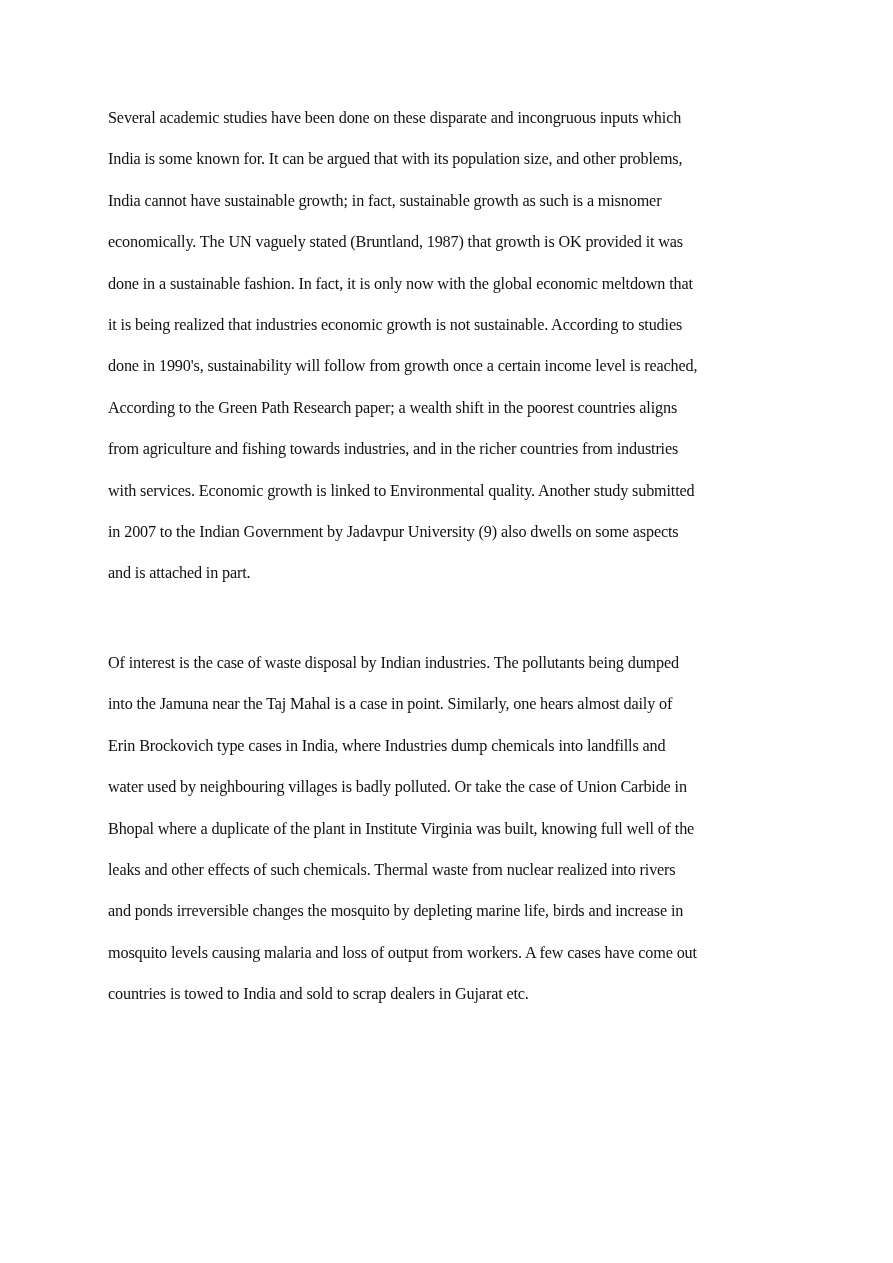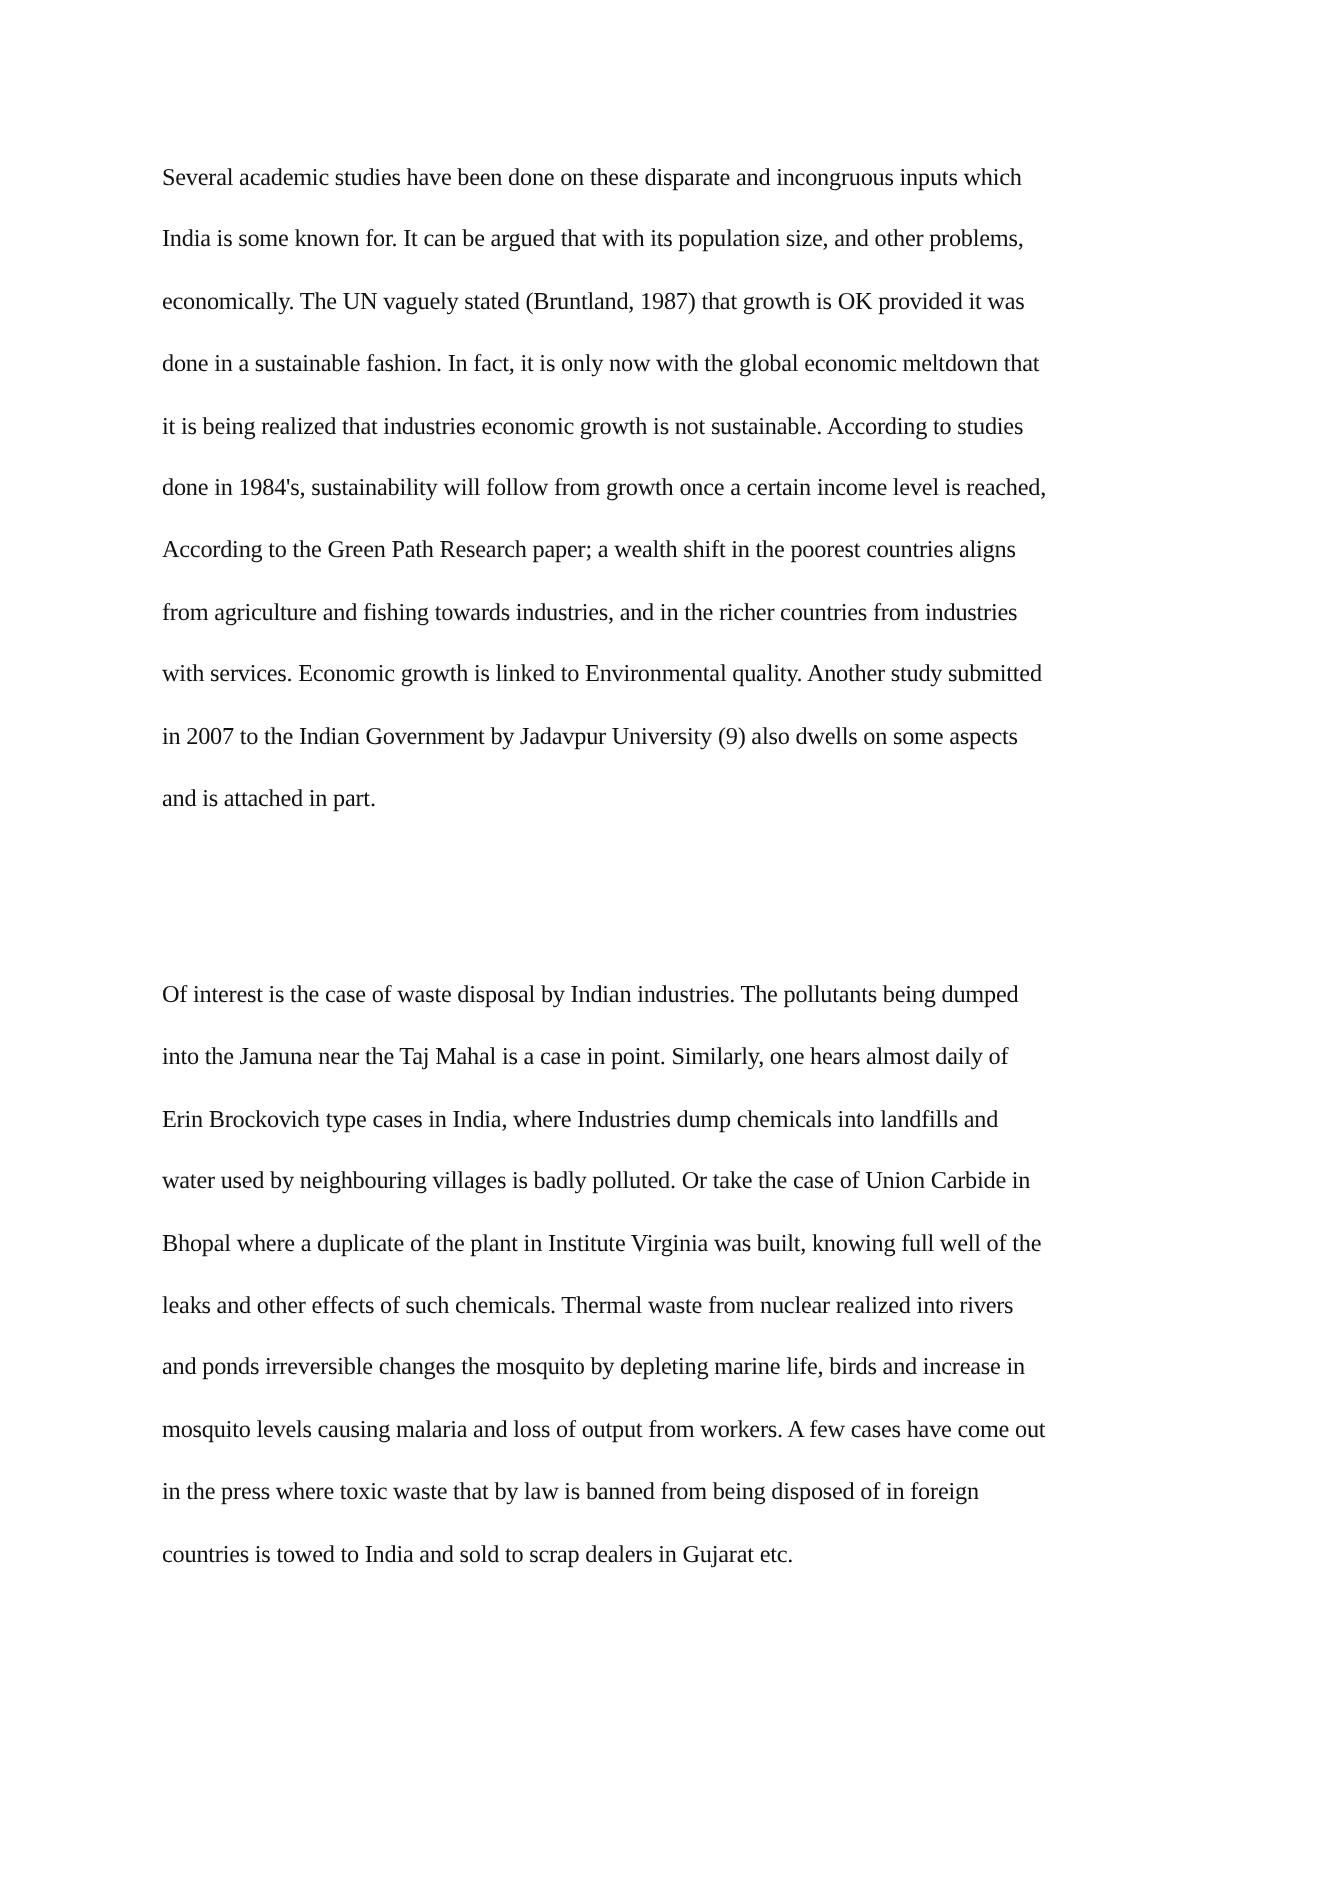--- a/index.html
+++ b/index.html
@@ -40,37 +40,37 @@
     }
   </style>
 </head>
 <body>
 
 <div class="page">
 
   <div class="para para-1">
     <span class="line">Several academic studies have been done on these disparate and incongruous inputs which</span>
     <span class="line">India is some known for.  It can be argued that with its population size, and other problems,</span>
+    <span class="line">India cannot have sustainable growth; in fact, sustainable growth as such is a misnomer</span>
     <span class="line">economically.  The UN vaguely stated (Bruntland, 1987) that growth is OK provided it was</span>
     <span class="line">done in a sustainable fashion.  In fact, it is only now with the global economic meltdown that</span>
     <span class="line">it is being realized that industries economic growth is not sustainable.  According to studies</span>
-    <span class="line">done in 1984's, sustainability will follow from growth once a certain income level is reached,</span>
+    <span class="line">done in 1990's, sustainability will follow from growth once a certain income level is reached,</span>
     <span class="line">According to the Green Path Research paper; a wealth shift in the poorest countries aligns</span>
     <span class="line">from agriculture and fishing towards industries, and in the richer countries from industries</span>
     <span class="line">with services. Economic growth is linked to Environmental quality.  Another study submitted</span>
     <span class="line">in 2007 to the Indian Government by Jadavpur University (9) also dwells on some aspects</span>
     <span class="line">and is attached in part.</span>
   </div>
 
   <div class="para para-2">
     <span class="line">Of interest is the case of waste disposal by Indian industries.  The pollutants being dumped</span>
     <span class="line">into the Jamuna near the Taj Mahal is a case in point.  Similarly, one hears almost daily of</span>
     <span class="line">Erin Brockovich type cases in India, where Industries dump chemicals into landfills and</span>
     <span class="line">water used by neighbouring villages is badly polluted.  Or take the case of Union Carbide in</span>
     <span class="line">Bhopal where a duplicate of the plant in Institute Virginia was built, knowing full well of the</span>
     <span class="line">leaks and other effects of such chemicals.  Thermal waste from nuclear realized into rivers</span>
     <span class="line">and ponds irreversible changes the mosquito by depleting marine life, birds and increase in</span>
     <span class="line">mosquito levels causing malaria and loss of output from workers. A few cases have come out</span>
-    <span class="line">in the press where toxic waste that by law is banned from being disposed of in foreign</span>
     <span class="line">countries is towed to India and sold to scrap dealers in Gujarat etc.</span>
   </div>
 
 </div>
 
 </body></html>

